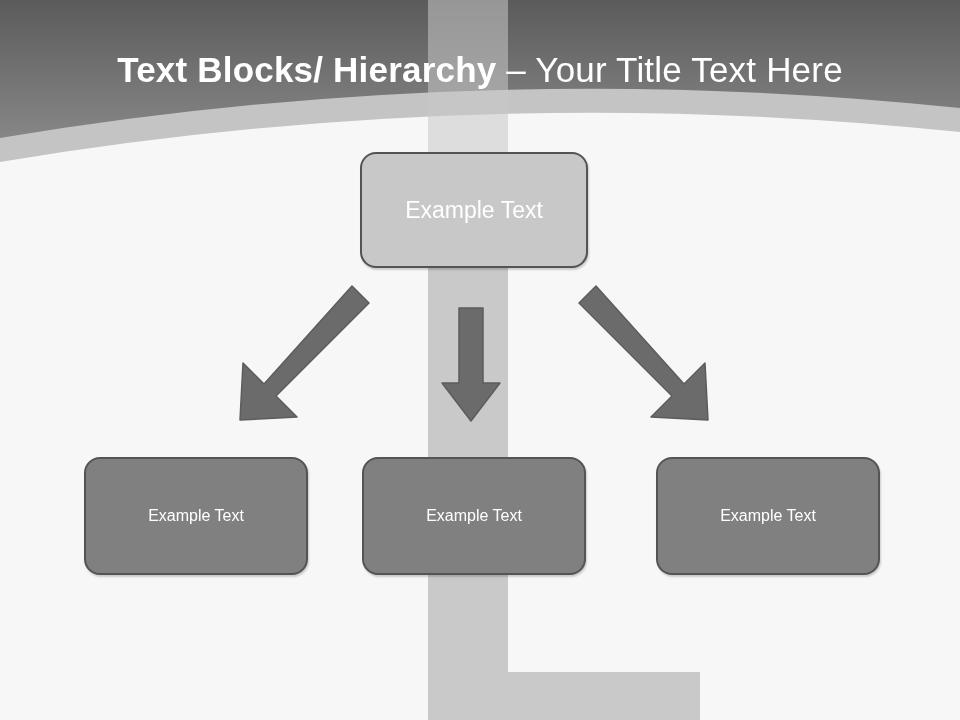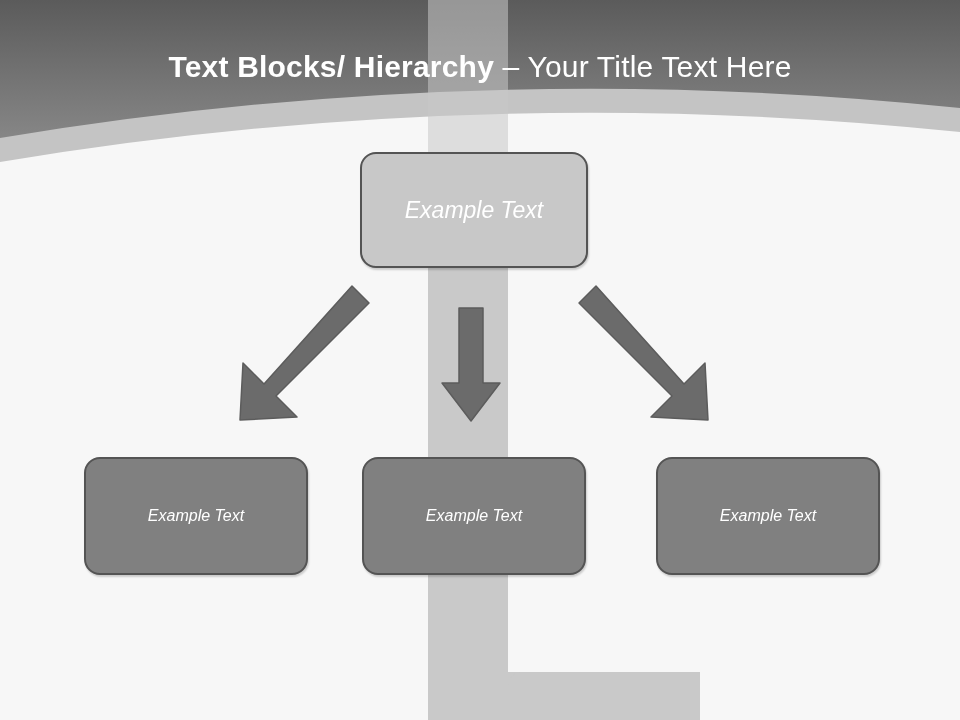--- a/index.html
+++ b/index.html
@@ -27,21 +27,21 @@
   }
 
   .header-title {
     position: absolute;
     left: 0;
     top: 50px;
     width: 960px;
     text-align: center;
     z-index: 6;
     color: #ffffff;
-    font-size: 30px;
+    font-size: 35px;
     letter-spacing: 0.2px;
     white-space: nowrap;
   }
   .header-title .t-bold { font-weight: bold; }
   .header-title .t-norm { font-weight: normal; }
 
   
   .deco-band-top {
     position: absolute;
     left: 428px;
@@ -87,21 +87,20 @@
     box-sizing: border-box;
     display: flex;
     align-items: center;
     justify-content: center;
     color: #ffffff;
     z-index: 5;
     border-radius: 16px;
     border: 2px solid #545454;
     box-shadow: 1px 2px 2px rgba(0,0,0,0.18);
     text-align: center;
-    font-style: italic;
   }
   .node-top {
     left: 360px;
     top: 152px;
     width: 228px;
     height: 116px;
     background: #c8c8c8;
     font-size: 23px;
   }
   .node-bottom {

